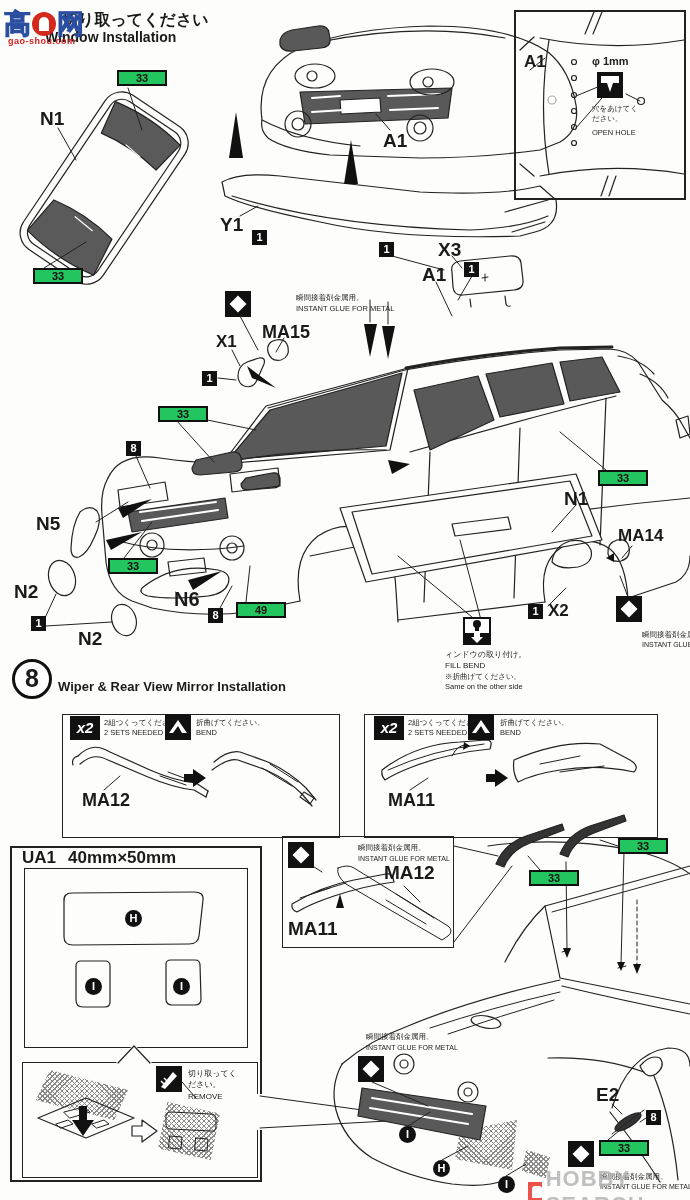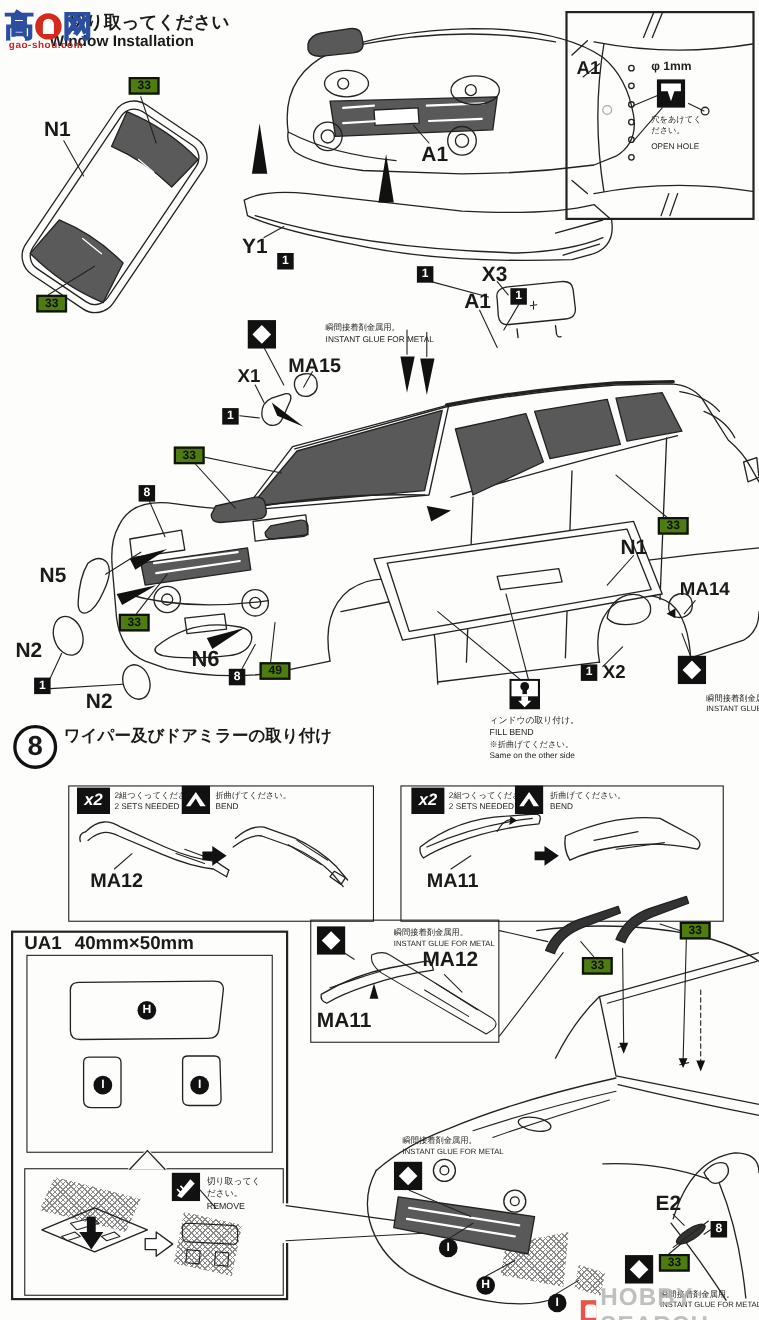--- a/index.html
+++ b/index.html
@@ -7,22 +7,22 @@
         font-family:"Liberation Sans",sans-serif;color:#1a1a1a;}
   .frame{position:absolute;border:2px solid #222;background:transparent;z-index:1;box-sizing:border-box;}
   .thin{border-width:1.5px;}
   .mesh{position:absolute;z-index:2;background:
      repeating-linear-gradient(45deg,#8a8a8a 0 1px,rgba(0,0,0,0) 1px 3.5px),
      repeating-linear-gradient(-45deg,#8a8a8a 0 1px,rgba(0,0,0,0) 1px 3.5px);}
   #art{position:absolute;left:0;top:0;z-index:3;}
   .lbl{position:absolute;font-weight:bold;z-index:4;white-space:nowrap;}
   .cb{position:absolute;background:#111;color:#fff;font-weight:bold;font-size:11px;
       line-height:15px;min-width:15px;height:15px;text-align:center;z-index:4;}
-  .cw{position:absolute;background:#4d7c0f;border:2px solid #111;color:#111;font-weight:bold;
-      font-size:11px;line-height:12px;padding:0 6px;z-index:4;}
+  .cw{position:absolute;background:#22c55e;border:2px solid #111;color:#111;font-weight:bold;
+      font-size:11px;line-height:12px;padding:0 17px;z-index:4;}
   .crc{position:absolute;width:17px;height:17px;border-radius:50%;background:#111;color:#fff;
       font-weight:bold;font-size:11px;text-align:center;line-height:17px;z-index:4;}
   .jp,.en{position:absolute;font-size:7.5px;line-height:10px;color:#222;z-index:4;white-space:nowrap;}
   .wrapjp{white-space:normal;word-break:break-all;}
   .ico{position:absolute;z-index:4;}
   .stepcircle{position:absolute;width:34px;height:34px;border:3px solid #111;border-radius:50%;
       text-align:center;font-weight:bold;font-size:25px;line-height:33px;z-index:4;background:#fff;}
   .x2box{position:absolute;width:30px;height:24px;background:#111;color:#fff;font-style:italic;
       font-weight:bold;font-size:15px;text-align:center;line-height:24px;z-index:4;}
   #wm-gs{position:absolute;left:4px;top:6px;z-index:6;display:flex;align-items:center;gap:1px;}
@@ -410,21 +410,21 @@
   <div class="jp" style="left:445px;top:650px;font-size:8px;">ィンドウの取り付け。</div>
   <div class="en" style="left:445px;top:661px;font-size:8px;">FILL BEND</div>
   <div class="jp" style="left:445px;top:672px;">※折曲げてください。</div>
   <div class="en" style="left:445px;top:682px;">Same on the other side</div>
 
   <div class="lbl" style="left:40px;top:108px;font-size:19px;">N1</div>
   <div class="cw" style="left:117px;top:70px;">33</div>
   <div class="cw" style="left:33px;top:268px;">33</div>
 
   <div class="stepcircle" style="left:12px;top:659px;">8</div>
-  <div class="lbl" style="left:58px;top:660px;font-size:15px;">ワイパー及びドアミラーの取り付け</div>
+  <div class="lbl" style="left:58px;top:679px;font-size:13px;">Wiper &amp; Rear View Mirror Installation</div>
 
   <div class="x2box" style="left:70px;top:716px;">x2</div>
   <div class="jp" style="left:104px;top:718px;">2組つくってください。</div>
   <div class="en" style="left:104px;top:728px;">2 SETS NEEDED</div>
   <div class="ico" style="left:165px;top:714px;">
     <svg width="26" height="26">
         <rect width="26" height="26" fill="#111"></rect>
         <path d="M4,19 L13,6 L22,19 L17,19 L13,12 L8,19 Z" fill="#fff"></path>
       </svg>
   </div>

